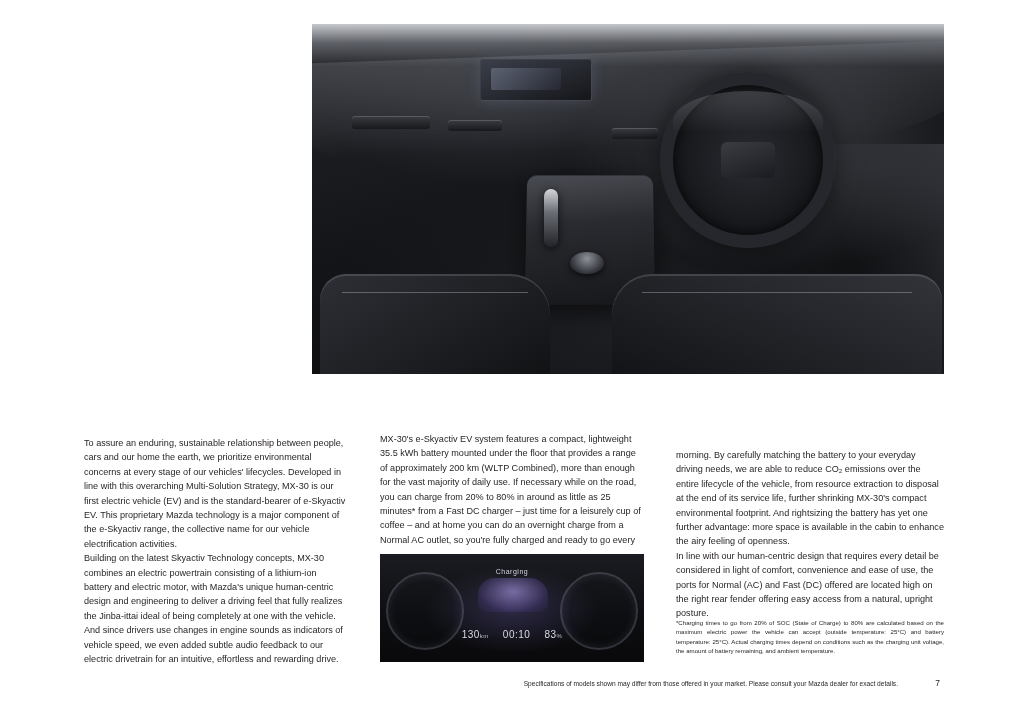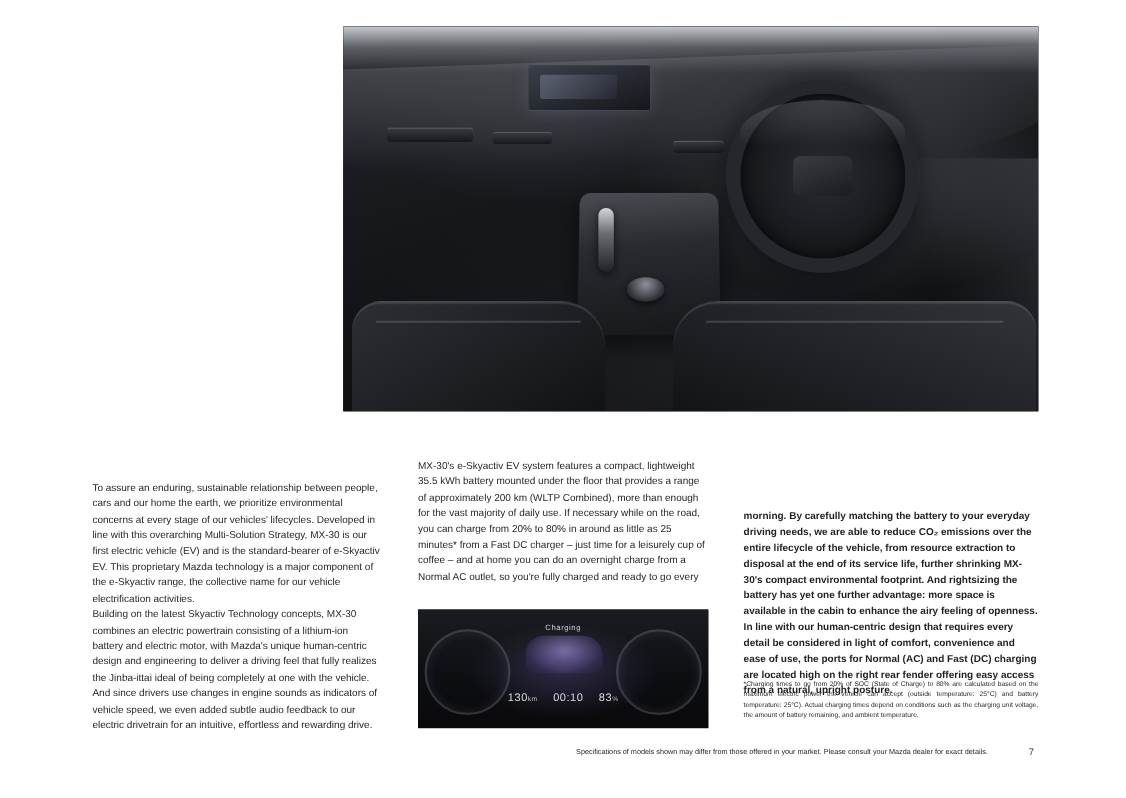--- a/index.html
+++ b/index.html
@@ -238,22 +238,22 @@
   .col {
     position: absolute;
     font-size: 9.1px;
     line-height: 14.4px;
     color: #231f20;
     text-align: left;
   }
   .col p { margin: 0; }
   .col p + p { margin-top: 0px; }
   .col-1 { left: 84px; top: 436px; width: 262px; }
-  .col-2 { left: 380px; top: 416px; width: 264px; }
-  .col-3 { left: 676px; top: 462px; width: 268px; font-weight: bold; }
+  .col-2 { left: 380px; top: 432px; width: 264px; }
+  .col-3 { left: 676px; top: 448px; width: 268px; }
 
   .italic { }
 
   .footnote {
     position: absolute;
     left: 676px;
     top: 618px;
     width: 268px;
     font-size: 6.1px;
     line-height: 9.4px;
@@ -341,21 +341,21 @@
         <span>00:10</span>
       </span>
       <span>
         <span>83</span><span class="unit">%</span>
       </span>
     </div>
   </div>
 
   <div class="col col-3">
     <p>morning. By carefully matching the battery to your everyday driving needs, we are able to reduce CO₂ emissions over the entire lifecycle of the vehicle, from resource extraction to disposal at the end of its service life, further shrinking MX-30's compact environmental footprint. And rightsizing the battery has yet one further advantage: more space is available in the cabin to enhance the airy feeling of openness.</p>
-    <p>In line with our human-centric design that requires every detail be considered in light of comfort, convenience and ease of use, the ports for Normal (AC) and Fast (DC) charging are located high on the right rear fender offering easy access from a natural, upright posture.</p>
+    <p>In line with our human-centric design that requires every detail be considered in light of comfort, convenience and ease of use, the ports for Normal (AC) and Fast (DC) offered are located high on the right rear fender offering easy access from a natural, upright posture.</p>
   </div>
 
   <div class="footnote">*Charging times to go from 20% of SOC (State of Charge) to 80% are calculated based on the maximum electric power the vehicle can accept (outside temperature: 25°C) and battery temperature: 25°C). Actual charging times depend on conditions such as the charging unit voltage, the amount of battery remaining, and ambient temperature.</div>
 
   <div class="page-footer">
     <div class="footer-note">Specifications of models shown may differ from those offered in your market. Please consult your Mazda dealer for exact details.</div>
     <div class="page-number">7</div>
   </div>
 
 </div>

